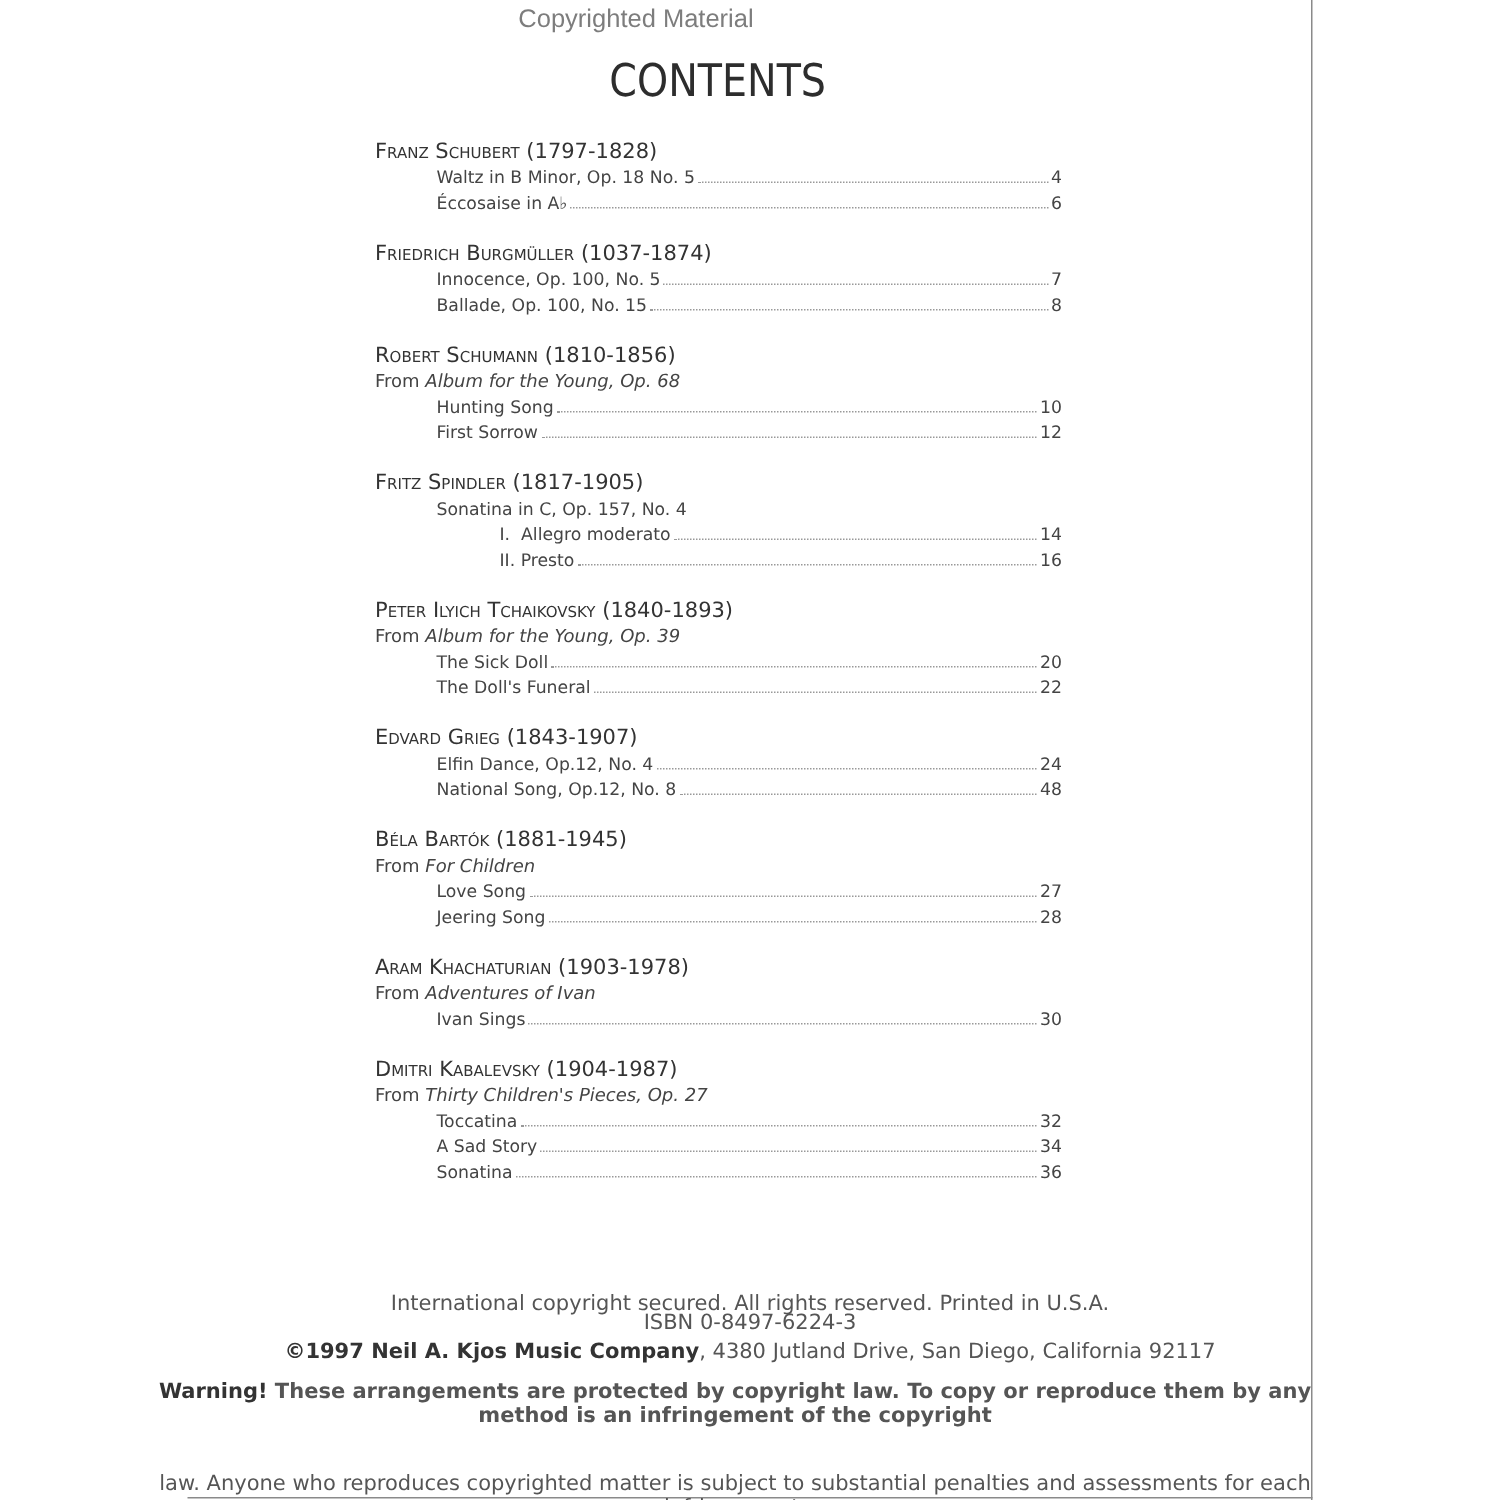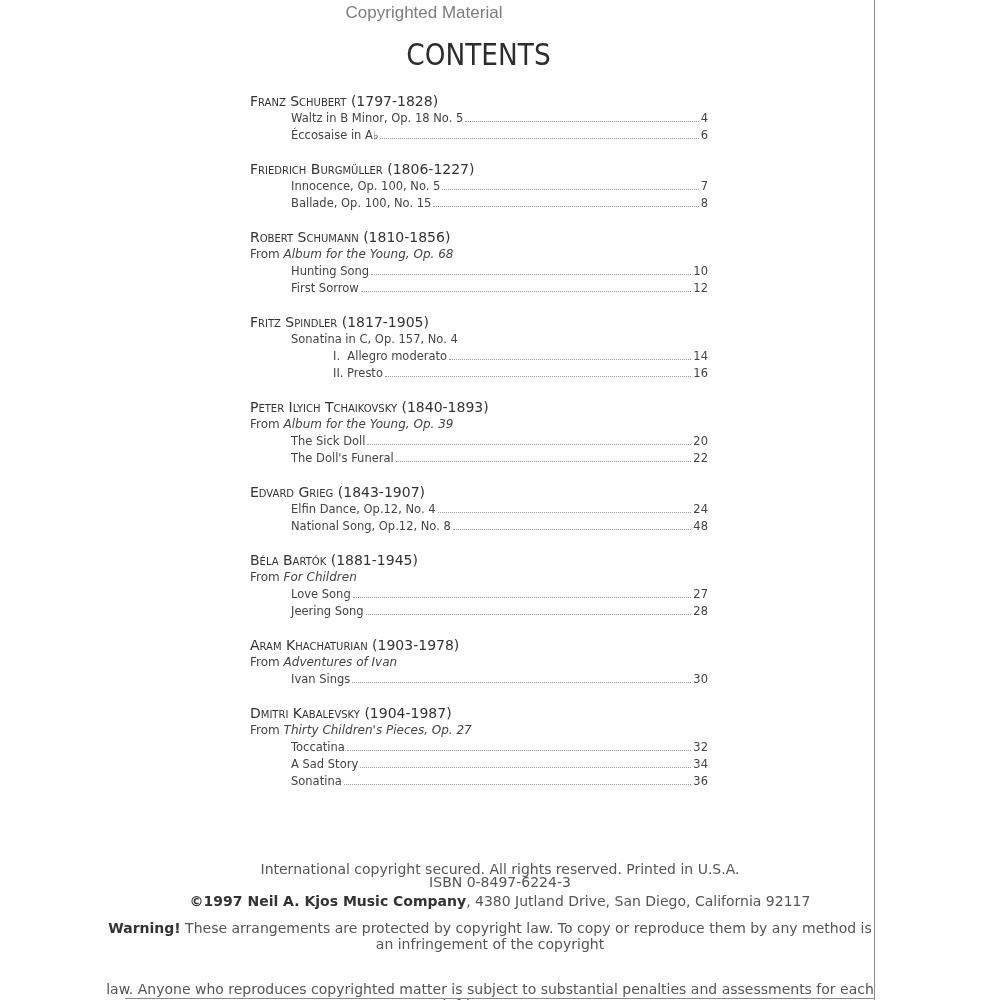--- a/index.html
+++ b/index.html
@@ -43,21 +43,21 @@
         <span class="pg">4</span>
       </div>
     <div class="entry ind1">
         <span class="lbl">Éccosaise in A♭</span>
         <span class="dots"></span>
         <span class="pg">6</span>
       </div>
   </div>
 
   <div class="section">
-    <div class="composer"><span class="sc">Friedrich Burgmüller</span> <span>(1806-1227)</span></div>
+    <div class="composer"><span class="sc">Friedrich Burgmüller</span> <span>(1037-1874)</span></div>
     <div class="entry ind1">
         <span class="lbl">Innocence, Op. 100, No. 5</span>
         <span class="dots"></span>
         <span class="pg">7</span>
       </div>
     <div class="entry ind1">
         <span class="lbl">Ballade, Op. 100, No. 15</span>
         <span class="dots"></span>
         <span class="pg">8</span>
       </div>
@@ -164,14 +164,14 @@
         <span class="lbl">Sonatina</span>
         <span class="dots"></span>
         <span class="pg">36</span>
       </div>
   </div>
 </div>
 
 <div class="footer" style="top:874px;">ISBN 0-8497-6224-3</div>
 <div class="footer" style="top:893px;"><b>©1997 Neil A. Kjos Music Company</b><span>, 4380 Jutland Drive, San Diego, California  92117</span></div>
 <div class="footer" style="top:861px;">International copyright secured.  All rights reserved.  Printed in U.S.A.</div>
-<div class="footer" style="top:920px; left:100px; width:780px;"><b>Warning!</b><span> These arrangements are protected by copyright law.  To copy or reproduce them by any method is an infringement of the copyright</span></div>
+<div class="footer" style="top:920px; left:100px; width:780px;font-weight:bold;"><b>Warning!</b><span> These arrangements are protected by copyright law.  To copy or reproduce them by any method is an infringement of the copyright</span></div>
 <div class="footer" style="top:933px; left:100px; width:780px;margin-top:48px;">law.  Anyone who reproduces copyrighted matter is subject to substantial penalties and assessments for each infringement.</div>
 
 </body></html>

